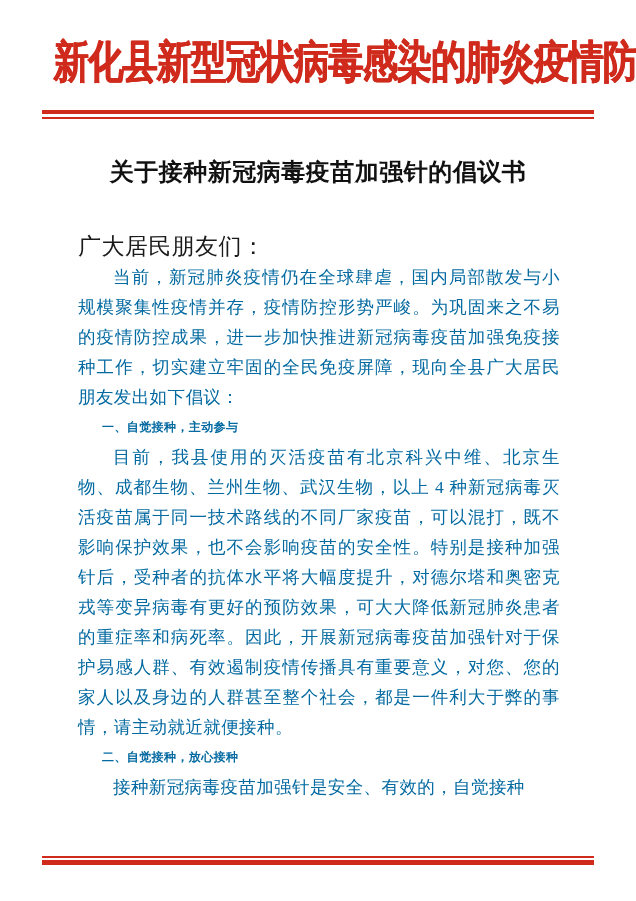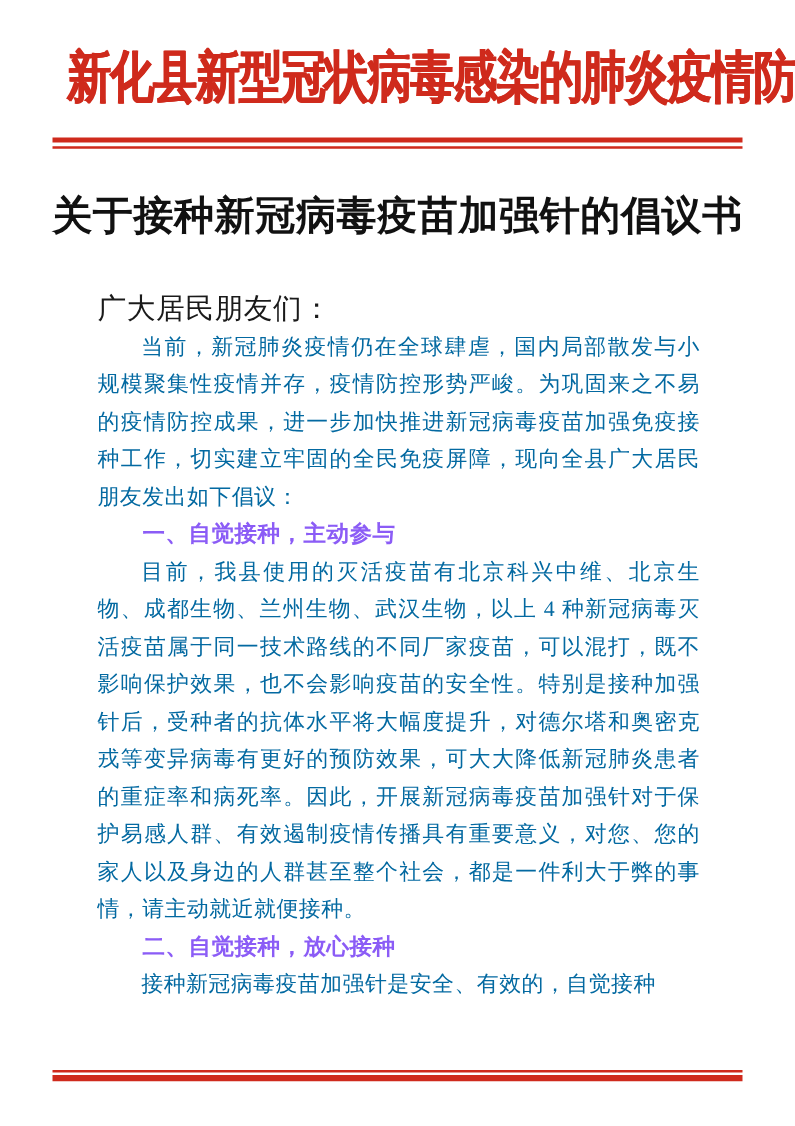--- a/index.html
+++ b/index.html
@@ -72,21 +72,21 @@
   
   .doc-title {
     position: absolute;
     left: 0;
     top: 155px;
     width: 636px;
     text-align: center;
     color: #111111;
     font-family: "Liberation Sans", "DejaVu Sans", sans-serif;
     font-weight: bold;
-    font-size: 32px;
+    font-size: 24px;
     line-height: 34px;
     letter-spacing: 0.5px;
   }
 
   
   .body-area {
     position: absolute;
     left: 78px;
     top: 232px;
     width: 482px;
@@ -106,23 +106,23 @@
     color: #0369a1;
     letter-spacing: 0.4px;
     text-align: justify;
     text-justify: inter-character;
     text-indent: 2em;
     margin: 0;
   }
   .section-head {
     font-family: "Liberation Sans", "DejaVu Sans", sans-serif;
     font-weight: bold;
-    font-size: 18px;
+    font-size: 12px;
     line-height: 30px;
-    color: #8b5cf6;
+    color: #0369a1;
     letter-spacing: 0.4px;
     text-indent: 2em;
     margin: 0;
   }
 
   
   .rule-bottom {
     position: absolute;
     left: 42px;
     top: 856px;

